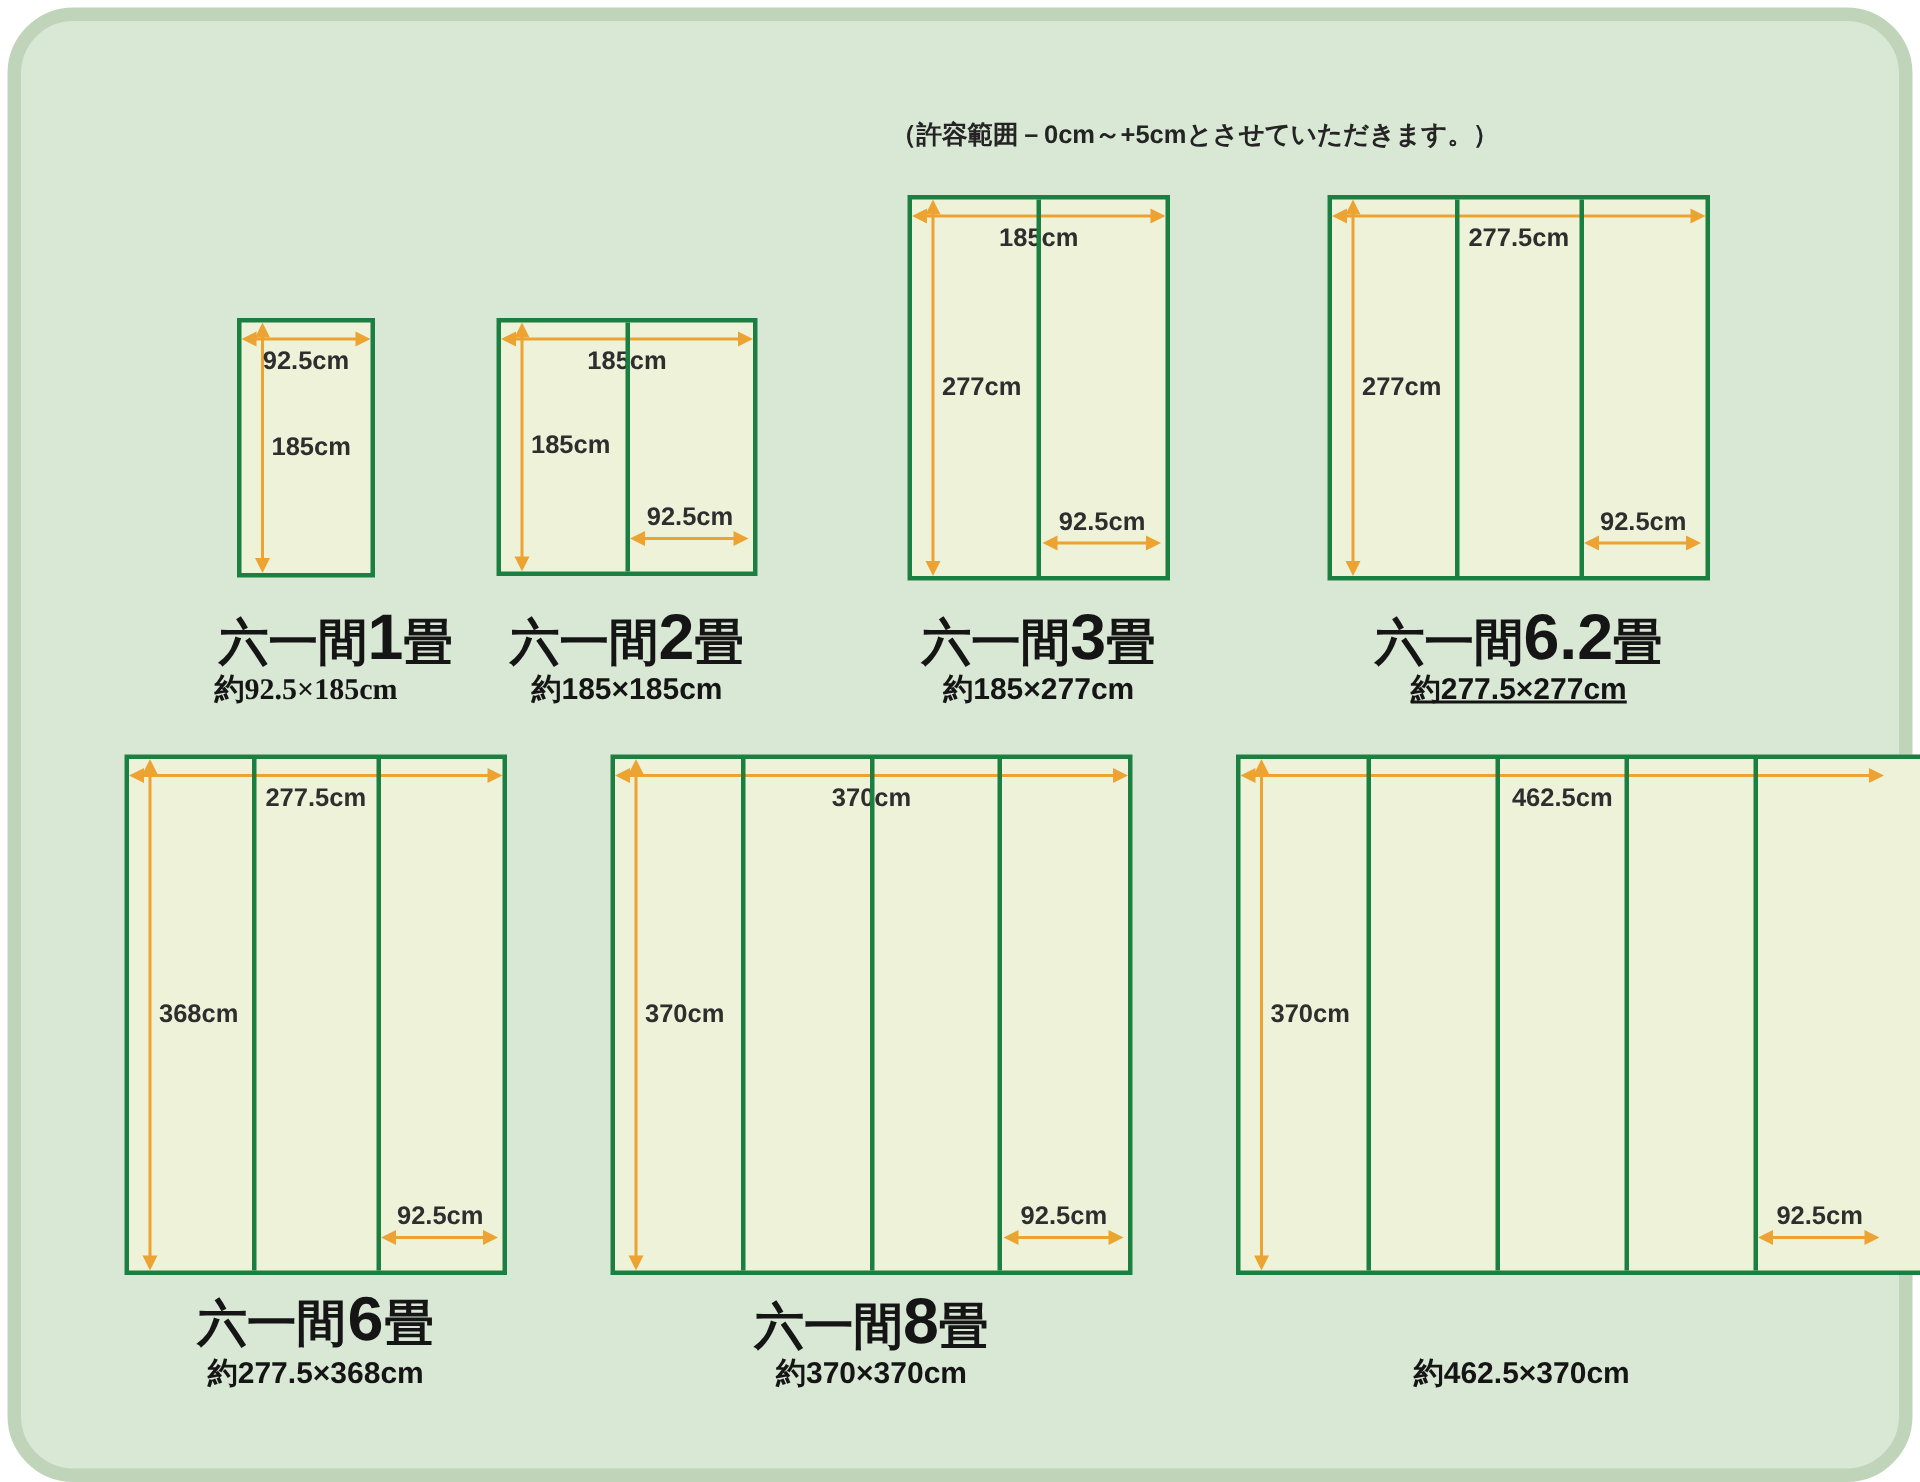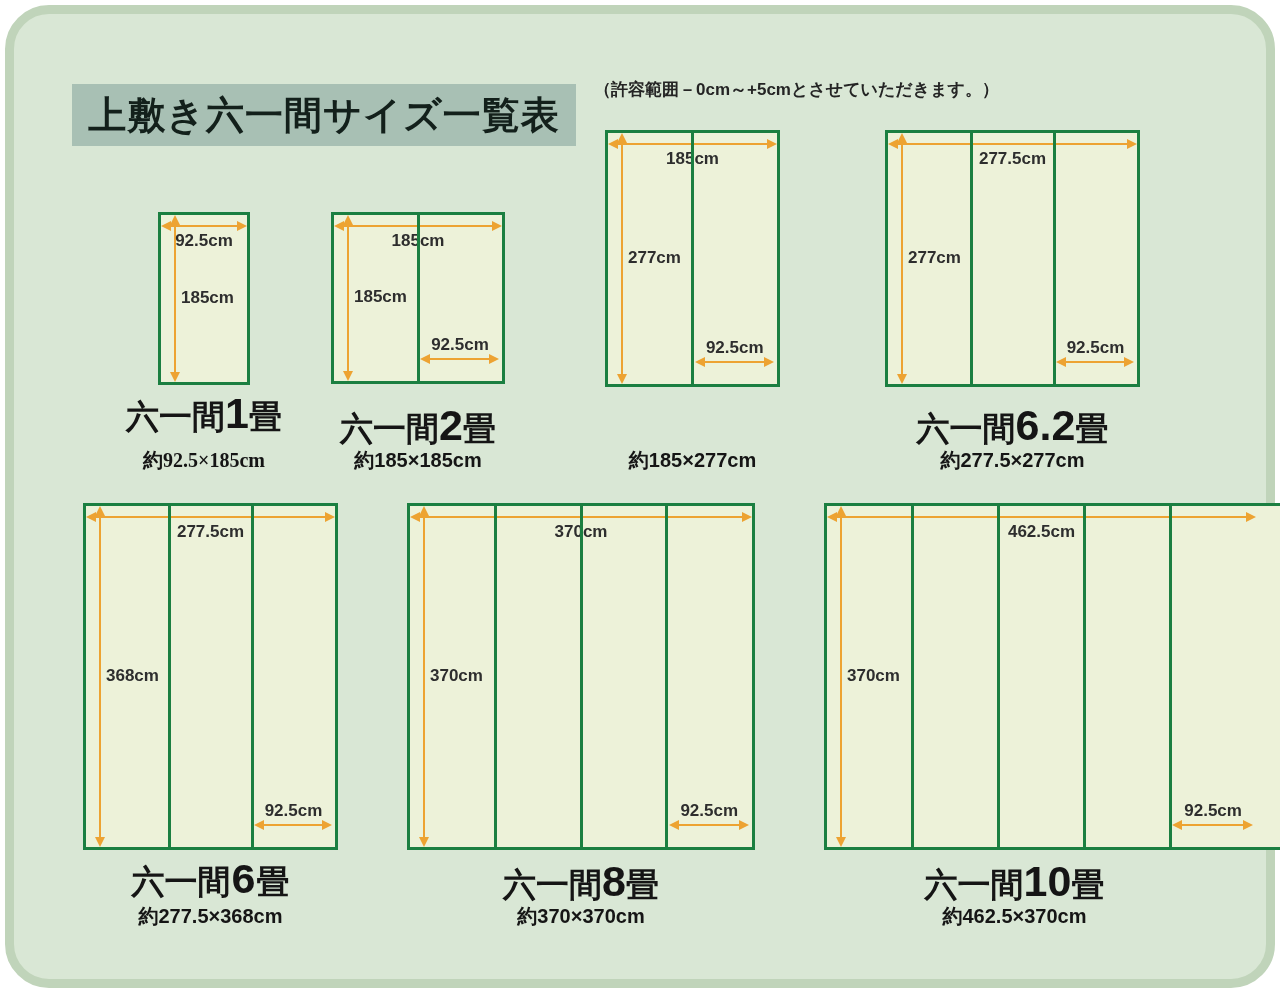--- a/index.html
+++ b/index.html
@@ -65,43 +65,40 @@
   .dsize{
     position:absolute;left:50%;transform:translateX(-50%);
     font-weight:bold;color:#151515;font-size:20px;white-space:nowrap;line-height:1;
   }
 </style>
 </head>
 <body>
 
 <div class="canvas">
   <div class="panel"></div>
-  <div class="title-box">
-    <span>上敷き六一間サイズ一覧表</span>
-  </div>
   <div class="note">（許容範囲－0cm～+5cmとさせていただきます。）</div>
   <div id="diagram-area">
       <div class="diagram" style="left: 158px; top: 212px; width: 92px;">
     <div class="mat" style="width: 92px; height: 173px;">
       <div class="arrow-h top" style="top: 11px; left: 1px; width: 84px;">
         <span class="line"></span>
             <span class="hl"></span>
             <span class="hr"></span>
       </div>
       <div class="arrow-v" style="left: 14px; top: 1px; height: 165px;">
         <span class="line"></span>
             <span class="ht"></span>
             <span class="hb"></span>
       </div>
 
       <span class="dim top-label" style="top: 16px; left: 0px; width: 86px;">92.5cm</span>
       <span class="dim left-label" style="left: 20px; top: 72.5px;">185cm</span>
 
     </div>
-    <div class="dlabel" style="top: 180px;">
+    <div class="dlabel" style="top: 192px; margin-left: 20px;">
       <span class="pre">六一間</span><span class="num">1</span><span class="suf">畳</span>
     </div>
     <div class="dsize" style="top: 238px; font-family: Liberation Serif, serif;">約92.5×185cm</div>
   </div>
       <div class="diagram" style="left: 331px; top: 212px; width: 174px;">
     <div class="mat" style="width: 174px; height: 172px;">
       <div class="arrow-h top" style="top: 11px; left: 1px; width: 166px;">
         <span class="line"></span>
             <span class="hl"></span>
             <span class="hr"></span>
@@ -141,20 +138,23 @@
       <div class="arrow-h br" style="top: 229px; left: 87.5px; width: 77.5px;">
         <span class="line"></span>
             <span class="hl"></span>
             <span class="hr"></span>
       </div>
       <span class="dim top-label" style="top: 16px; left: 0px; width: 169px;">185cm</span>
       <span class="dim left-label" style="left: 20px; top: 114.5px;">277cm</span>
       <span class="dim br-label" style="top: 205px; left: 84.5px; width: 84.5px;">92.5cm</span>
     <div class="divider" style="left: 83px; height: 251px;"></div>
         </div>
+    <div class="dlabel" style="top: 274px;">
+      <span class="pre">六一間</span><span class="num">3</span><span class="suf">畳</span>
+    </div>
     <div class="dsize" style="top: 320px;">約185×277cm</div>
   </div>
       <div class="diagram" style="left: 885px; top: 130px; width: 255px;">
     <div class="mat" style="width: 255px; height: 257px;">
       <div class="arrow-h top" style="top: 11px; left: 1px; width: 247px;">
         <span class="line"></span>
             <span class="hl"></span>
             <span class="hr"></span>
       </div>
       <div class="arrow-v" style="left: 14px; top: 1px; height: 249px;">
@@ -169,21 +169,21 @@
       </div>
       <span class="dim top-label" style="top: 16px; left: 0px; width: 249px;">277.5cm</span>
       <span class="dim left-label" style="left: 20px; top: 114.5px;">277cm</span>
       <span class="dim br-label" style="top: 205px; left: 166px; width: 83px;">92.5cm</span>
     <div class="divider" style="left: 81.5px; height: 251px;"></div>
           <div class="divider" style="left: 164.5px; height: 251px;"></div>
         </div>
     <div class="dlabel" style="top: 274px;">
       <span class="pre">六一間</span><span class="num">6.2</span><span class="suf">畳</span>
     </div>
-    <div class="dsize" style="top: 320px;">約277.5×277cm</div>
+    <div class="dsize" style="top: 320px; text-decoration: underline;">約277.5×277cm</div>
   </div>
       <div class="diagram" style="left: 83px; top: 503px; width: 255px;">
     <div class="mat" style="width: 255px; height: 347px;">
       <div class="arrow-h top" style="top: 11px; left: 1px; width: 247px;">
         <span class="line"></span>
             <span class="hl"></span>
             <span class="hr"></span>
       </div>
       <div class="arrow-v" style="left: 14px; top: 1px; height: 339px;">
         <span class="line"></span>
@@ -253,19 +253,16 @@
             <span class="hr"></span>
       </div>
       <span class="dim top-label" style="top: 16px; left: 0px; width: 429px;">462.5cm</span>
       <span class="dim left-label" style="left: 20px; top: 159.5px;">370cm</span>
       <span class="dim br-label" style="top: 295px; left: 343.2px; width: 85.8px;">92.5cm</span>
     <div class="divider" style="left: 84.3px; height: 341px;"></div>
           <div class="divider" style="left: 170.1px; height: 341px;"></div>
           <div class="divider" style="left: 255.9px; height: 341px;"></div>
           <div class="divider" style="left: 341.7px; height: 341px;"></div>
         </div>
-    <div class="dlabel" style="top: 357px;">
-      <span class="pre">六一間</span><span class="num">10</span><span class="suf">畳</span>
-    </div>
     <div class="dsize" style="top: 403px;">約462.5×370cm</div>
   </div>
     </div>
 </div>
 
 </body></html>

